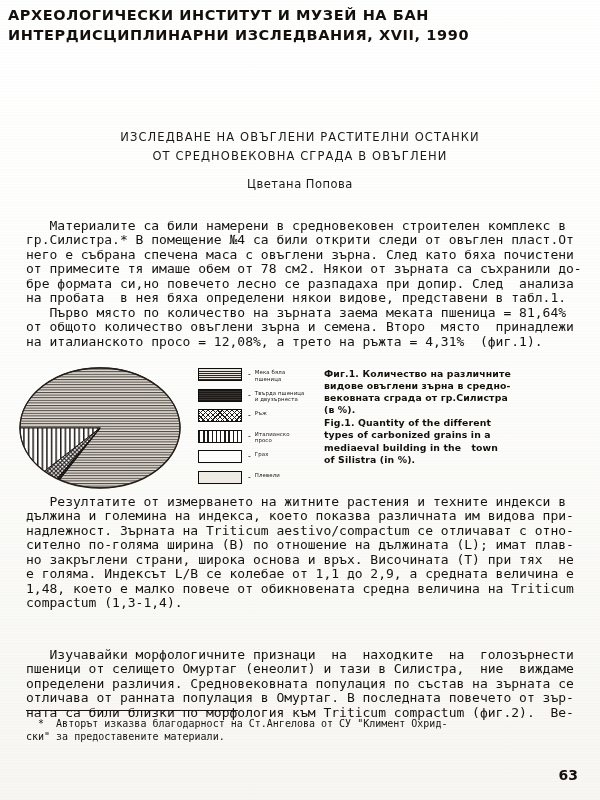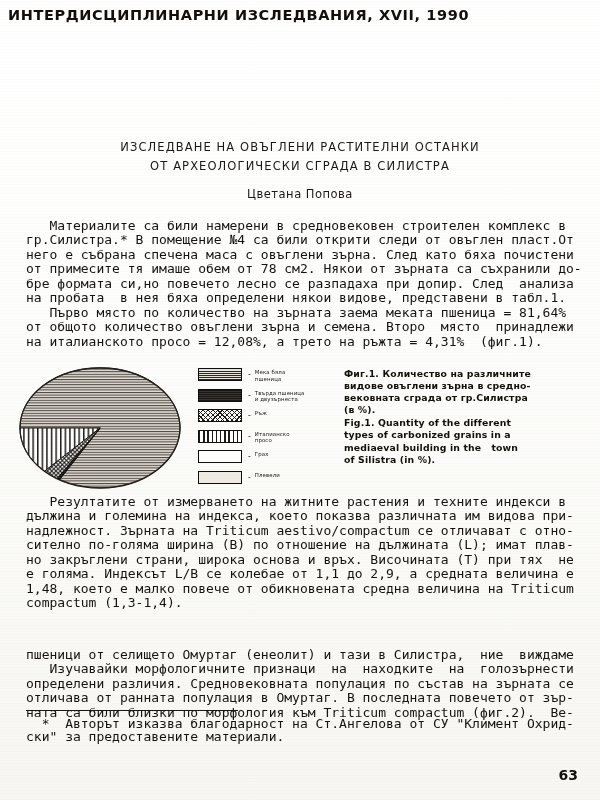--- a/index.html
+++ b/index.html
@@ -47,21 +47,21 @@
     letter-spacing: .6px;
     line-height: 20px;
     color: #120f0c;
     white-space: nowrap;
   }
 
   
   .title-block {
     position: absolute;
     left: 0;
-    top: 138px;
+    top: 128px;
     width: 600px;
     text-align: center;
   }
   .title-line {
     font-family: "DejaVu Sans", "Liberation Sans", sans-serif;
     font-size: 11.5px;
     letter-spacing: 1.1px;
     line-height: 19px;
     color: #1b1815;
   }
@@ -167,21 +167,21 @@
     font-size: 5.4px;
     line-height: 6.6px;
     color: #181512;
     padding-top: 1px;
     letter-spacing: .1px;
   }
 
   
   .caption {
     position: absolute;
-    left: 334px;
+    left: 314px;
     top: 4px;
     width: 248px;
     font-family: "DejaVu Sans", "Liberation Sans", sans-serif;
     font-weight: bold;
     font-size: 9.3px;
     line-height: 12.1px;
     color: #131009;
     letter-spacing: .15px;
   }
   .caption .cl { white-space: pre; display:block; }
@@ -195,21 +195,21 @@
     width: 212px;
     height: 1.2px;
     background: #1a1714;
   }
   .footnote {
     position: absolute;
     left: 26px;
     top: 717px;
     width: 556px;
     font-family: "DejaVu Sans Mono", "Liberation Mono", monospace;
-    font-size: 13px;
+    font-size: 10px;
     line-height: 13.1px;
     color: #16130f;
   }
   .footnote .ln { white-space: pre; }
 
   .page-number {
     position: absolute;
     right: 22px;
     bottom: 17px;
     font-family: "DejaVu Sans", "Liberation Sans", sans-serif;
@@ -218,26 +218,27 @@
     color: #120f0c;
     margin-top: 44px;
   }
 </style>
 </head>
 <body>
 
 <div class="page">
 
   <div class="masthead">
+    <div class="line">АРХЕОЛОГИЧЕСКИ ИНСТИТУТ И МУЗЕЙ НА БАН</div>
     <div class="line">ИНТЕРДИСЦИПЛИНАРНИ ИЗСЛЕДВАНИЯ, XVII, 1990</div>
   </div>
 
   <div class="title-block">
     <div class="title-line">ИЗСЛЕДВАНЕ НА ОВЪГЛЕНИ РАСТИТЕЛНИ ОСТАНКИ</div>
-    <div class="title-line">ОТ АРХЕОЛОГИЧЕСКИ СГРАДА В СИЛИСТРА</div>
+    <div class="title-line">ОТ СРЕДНОВЕКОВНА СГРАДА В ОВЪГЛЕНИ</div>
     <div class="author">Цветана Попова</div>
   </div>
 
   <div class="body-col" id="para-intro">
     <span class="ln">   Материалите са били намерени в средновековен строителен комплекс в</span>
     <span class="ln">гр.Силистра.* В помещение №4 са били открити следи от овъглен пласт.От</span>
     <span class="ln">него е събрана спечена маса с овъглени зърна. След като бяха почистени</span>
     <span class="ln">от примесите тя имаше обем от 78 см2. Някои от зърната са съхранили до-</span>
     <span class="ln">бре формата си,но повечето лесно се разпадаха при допир. След  анализа</span>
     <span class="ln">на пробата  в нея бяха определени някои видове, представени в табл.1.</span>
@@ -358,22 +359,22 @@
     <span class="ln">дължина и големина на индекса, което показва различната им видова при-</span>
     <span class="ln">надлежност. Зърната на Triticum aestivo/compactum се отличават с отно-</span>
     <span class="ln">сително по-голяма ширина (B) по отношение на дължината (L); имат плав-</span>
     <span class="ln">но закръглени страни, широка основа и връх. Височината (T) при тях  не</span>
     <span class="ln">е голяма. Индексът L/B се колебае от 1,1 до 2,9, а средната величина е</span>
     <span class="ln">1,48, което е малко повече от обикновената средна величина на Triticum</span>
     <span class="ln">compactum (1,3-1,4).</span>
   </div>
 
   <div class="body-col" id="para-morph">
+    <span class="ln">   Изучавайки морфологичните признаци  на  находките  на  голозърнести</span>
     <span class="ln">пшеници от селището Омуртаг (енеолит) и тази в Силистра,  ние  виждаме</span>
-    <span class="ln">   Изучавайки морфологичните признаци  на  находките  на  голозърнести</span>
     <span class="ln">определени различия. Средновековната популация по състав на зърната се</span>
     <span class="ln">отличава от ранната популация в Омуртаг. В последната повечето от зър-</span>
     <span class="ln">ната са били близки по морфология към Triticum compactum (фиг.2).  Ве-</span>
   </div>
 
   <div class="footnote-rule"></div>
   <div class="footnote">
     <span class="ln">  *  Авторът изказва благодарност на Ст.Ангелова от СУ "Климент Охрид-</span>
     <span class="ln">ски" за предоставените материали.</span>
   </div>

